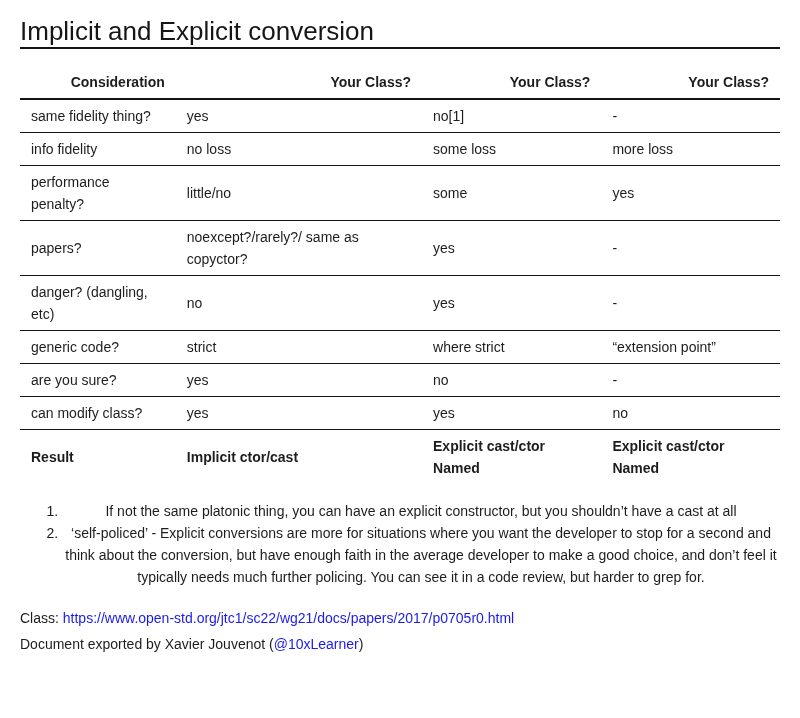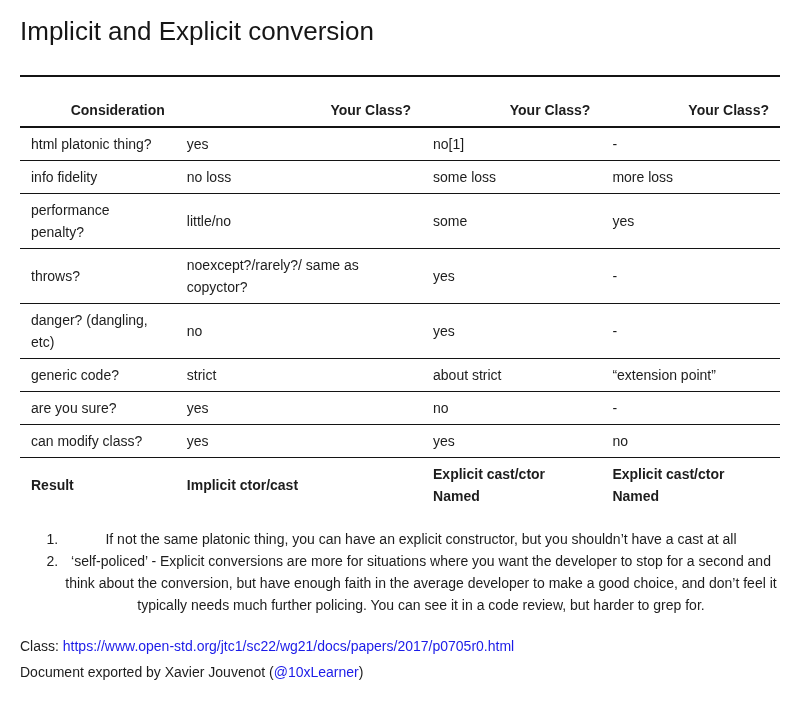--- a/index.html
+++ b/index.html
@@ -16,21 +16,21 @@
     overflow: hidden;
   }
   .page {
     padding: 0 20px;
   }
   h1.page-title {
     font-size: 26px;
     font-weight: 400;
     letter-spacing: 0;
     margin: 0;
-    padding: 16px 0 28px 0;
+    padding: 16px 0 0 0;
     border-bottom: 2px solid #141414;
     color: #161616;
   }
   table.conversion-table {
     width: 100%;
     border-collapse: collapse;
     margin-top: 17px;
     font-size: 14px;
     line-height: 22px;
     table-layout: fixed;
@@ -95,53 +95,53 @@
     <thead>
       <tr>
         <th>Consideration</th>
         <th>Your Class?</th>
         <th>Your Class?</th>
         <th>Your Class?</th>
       </tr>
     </thead>
     <tbody>
       <tr>
-        <td>html platonic thing?</td>
+        <td>same fidelity thing?</td>
         <td>yes</td>
         <td>no[1]</td>
         <td>-</td>
       </tr>
       <tr>
         <td>info fidelity</td>
         <td>no loss</td>
         <td>some loss</td>
         <td>more loss</td>
       </tr>
       <tr>
         <td>performance penalty?</td>
         <td>little/no</td>
         <td>some</td>
         <td>yes</td>
       </tr>
       <tr>
-        <td>throws?</td>
+        <td>papers?</td>
         <td>noexcept?/rarely?/ same as copyctor?</td>
         <td>yes</td>
         <td>-</td>
       </tr>
       <tr>
         <td>danger? (dangling, etc)</td>
         <td>no</td>
         <td>yes</td>
         <td>-</td>
       </tr>
       <tr>
         <td>generic code?</td>
         <td>strict</td>
-        <td>about strict</td>
+        <td>where strict</td>
         <td>“extension point”</td>
       </tr>
       <tr>
         <td>are you sure?</td>
         <td>yes</td>
         <td>no</td>
         <td>-</td>
       </tr>
       <tr>
         <td>can modify class?</td>

